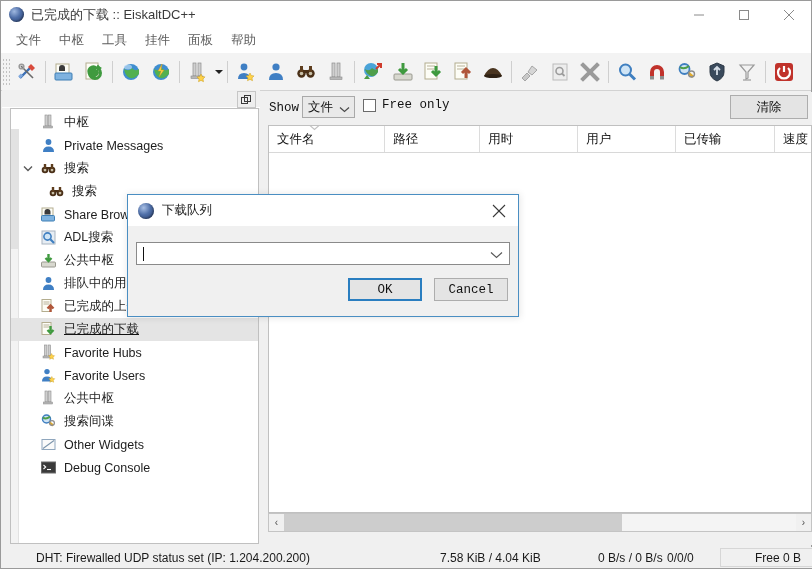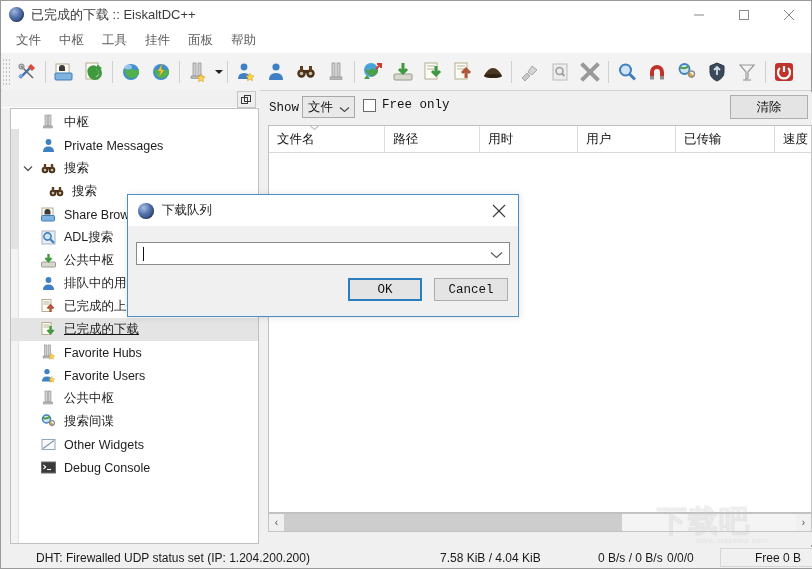--- a/index.html
+++ b/index.html
@@ -627,24 +627,20 @@
 
     <div class="hscroll">
       <div class="hs-arrow">‹</div>
       <div class="hs-track">
         <div class="hs-thumb"></div>
       </div>
       <div class="hs-arrow">›</div>
     </div>
   </div>
 
-  <div class="watermark">
-    <div class="wm-txt">下载吧</div>
-    <div class="wm-sub">www.xiazaiba.com</div>
-  </div>
 
   <div class="statusbar">
     <div class="sb-cell sb-dht">DHT: Firewalled UDP status set (IP: 1.204.200.200)</div>
     <div class="sb-cell sb-ratio">7.58 KiB / 4.04 KiB</div>
     <div class="sb-cell sb-speed">0 B/s / 0 B/s</div>
     <div class="sb-cell sb-counts">0/0/0</div>
     <div class="sb-cell sb-free">Free 0 B</div>
   </div>
 
   <div class="dlgshadow"></div>

